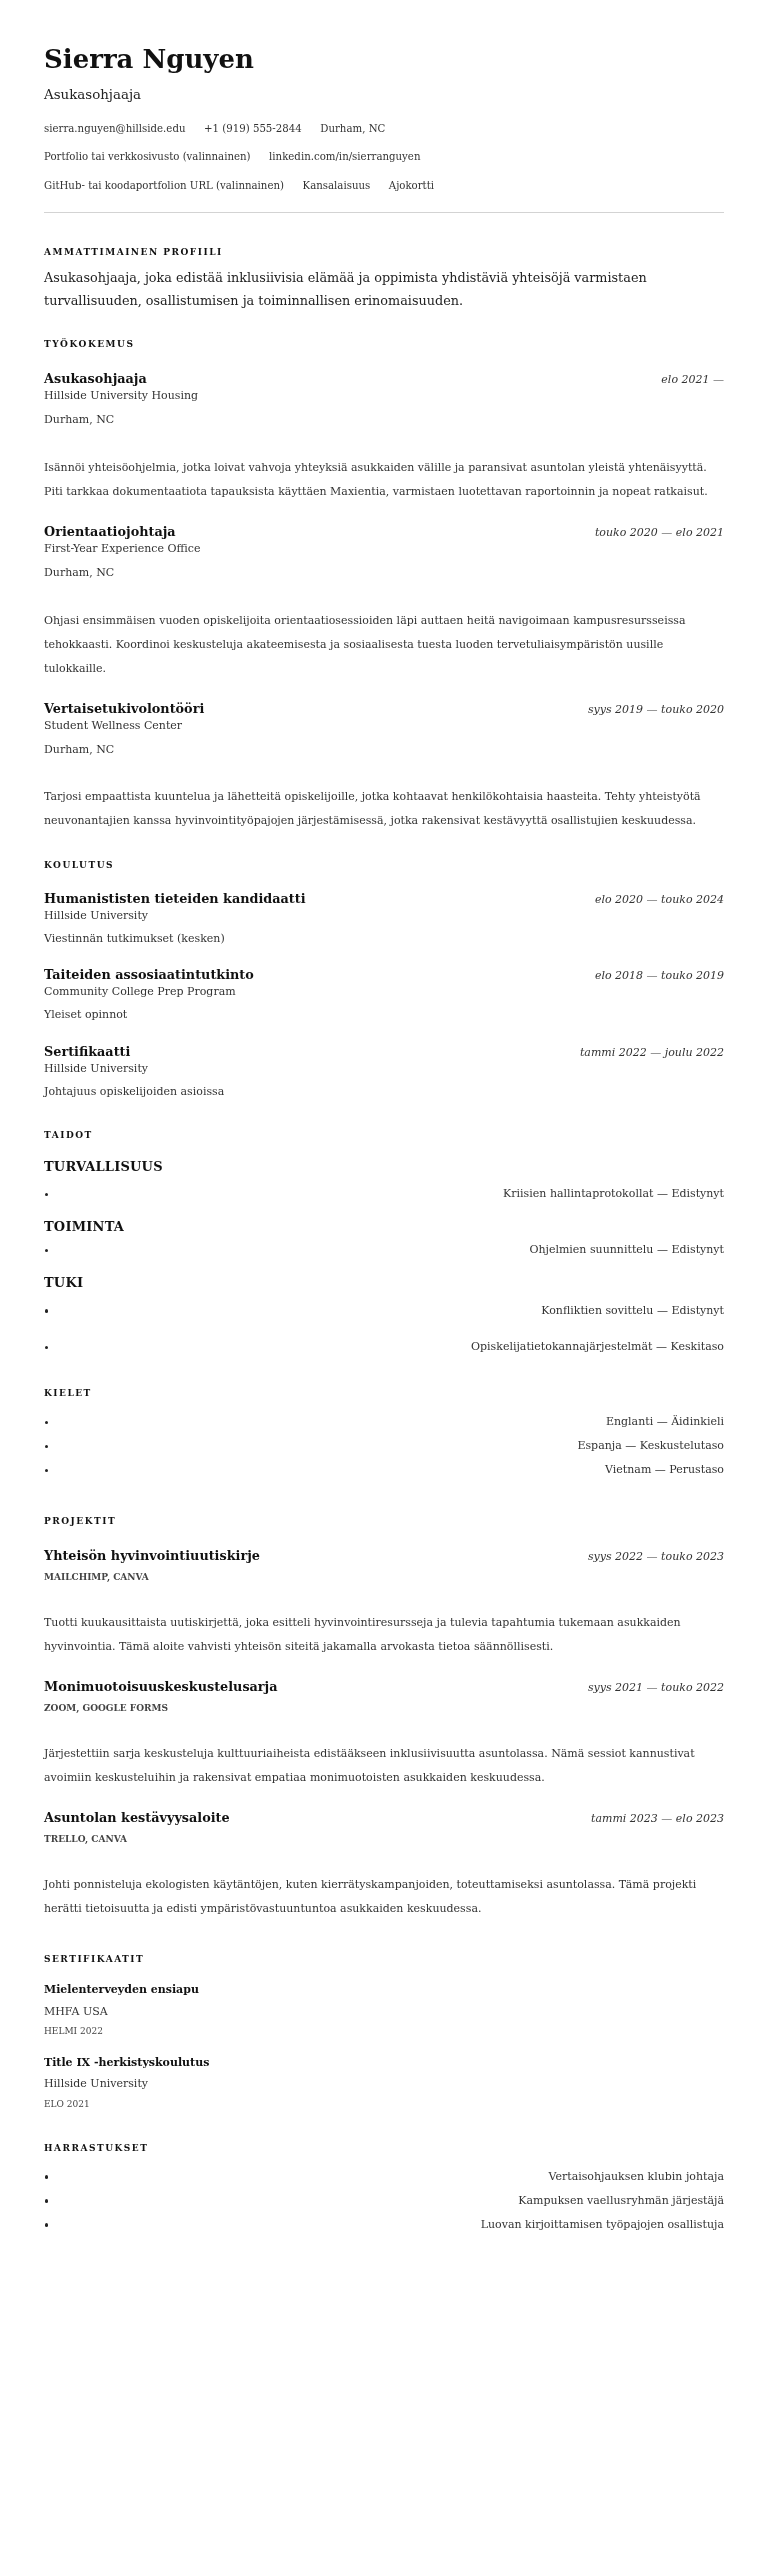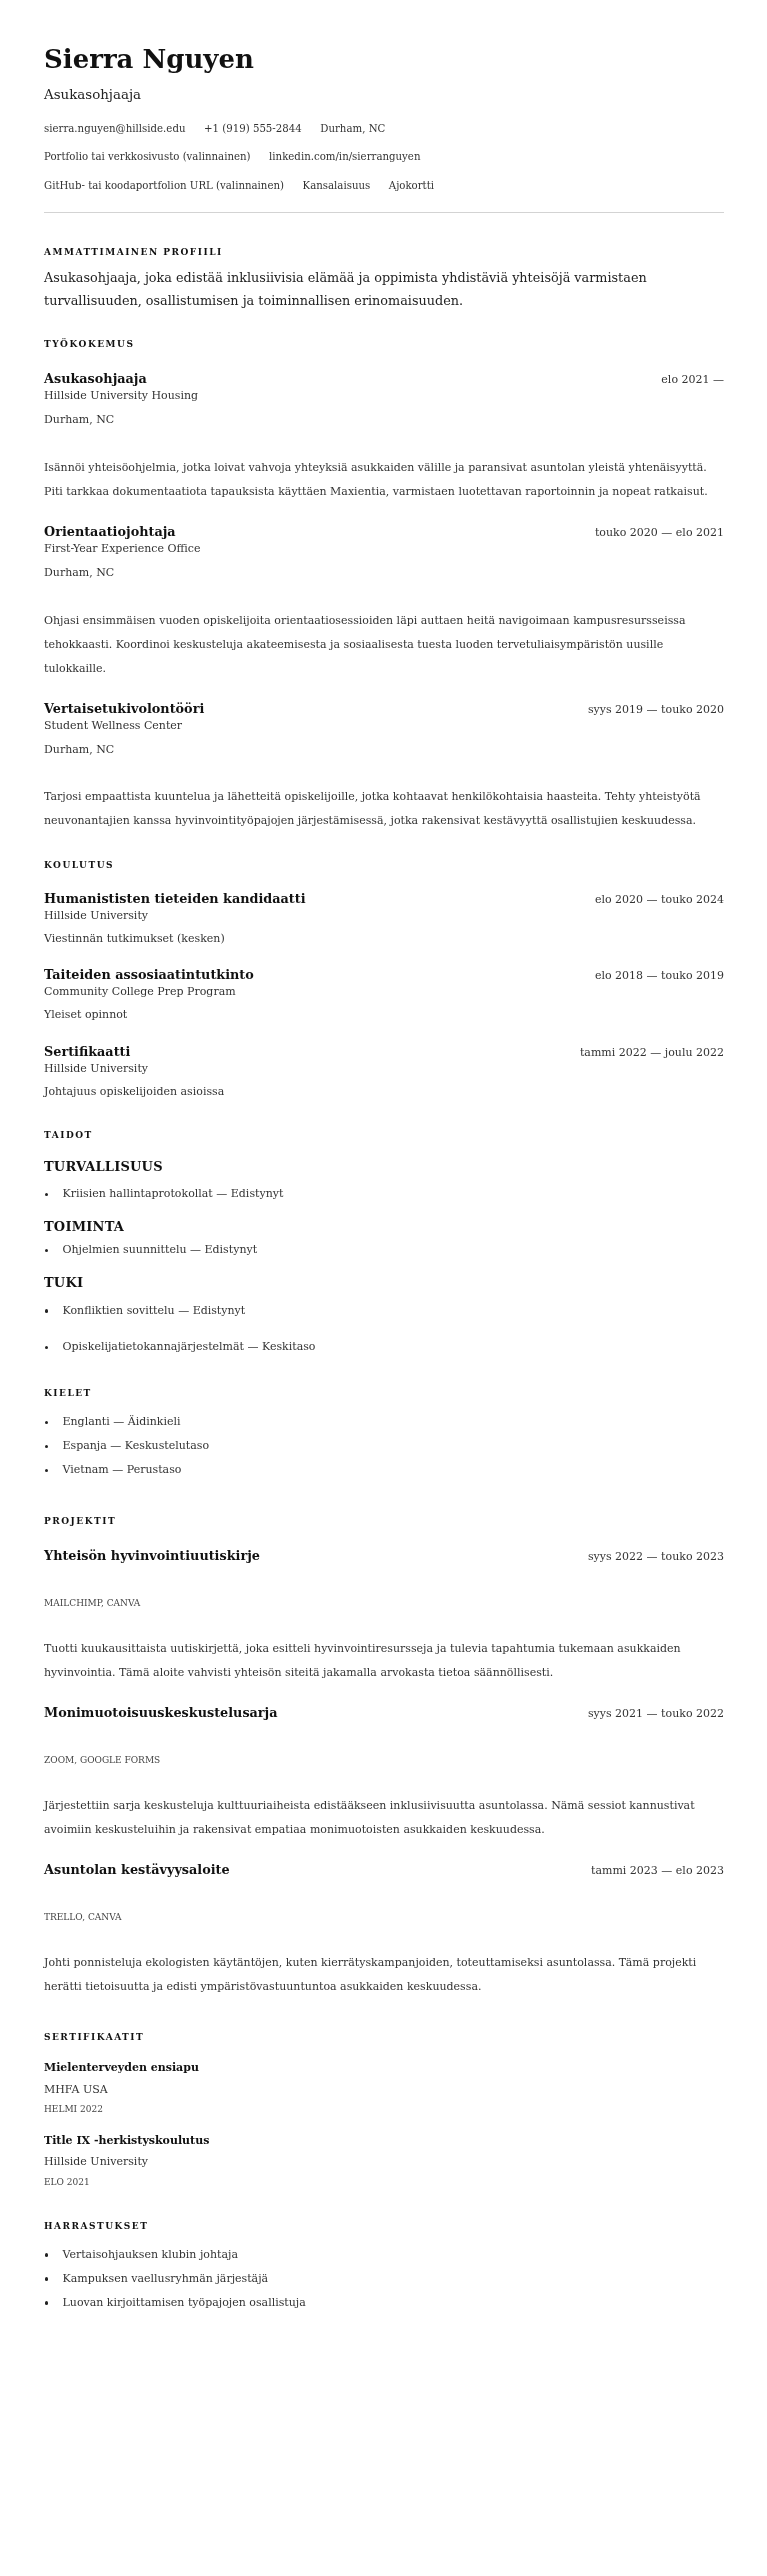--- a/index.html
+++ b/index.html
@@ -17,33 +17,33 @@
   .divider { border: 0; border-top: 1.3px solid #d3d3d3; margin: 19px 0 0 0; }
 
   .section-title {
     font-size: 9px; font-weight: bold; letter-spacing: 1.5px; text-transform: uppercase;
     margin: 0; color: #111; line-height: 12.8px;
   }
   .summary { font-size: 12.8px; line-height: 23px; color: #222; margin: 7.7px 0 0 0; }
 
   .entry-head { display: flex; justify-content: space-between; align-items: baseline; }
   .entry-title { font-size: 12.8px; font-weight: bold; color: #111; line-height: 18px; }
-  .entry-date { font-size: 11px; color: #333; white-space: nowrap; }
+  .entry-date { font-size: 11px; color: #333; white-space: nowrap; font-style: italic; }
   .entry-sub { font-size: 11px; color: #333; line-height: 16.6px; }
   .entry-loc { font-size: 11px; color: #333; line-height: 16.6px; margin-top: 7.7px; }
   .entry-desc { font-size: 11px; color: #333; line-height: 24px; margin-top: 27px; }
 
-  .bullets { list-style: none; padding: 0; margin: 0; }
+  .bullets { list-style: none; padding: 0; margin: 0; text-align: right; }
   .bullets li { font-size: 11px; color: #333; line-height: 24px; position: relative; padding-left: 18.5px; }
   .bullets li::before {
     content: ""; position: absolute; left: 0.6px; top: 10.2px; width: 3.8px; height: 3.8px;
     border-radius: 50%; background: #222;
   }
   .skill-group-title { font-size: 13px; font-weight: bold; color: #111; line-height: 15.3px; letter-spacing: 0.2px; }
-  .tech { font-size: 9px; color: #444; text-transform: uppercase; margin-top: 32px; line-height: 12.8px; }
+  .tech { font-size: 9px; color: #444; text-transform: uppercase; margin-top: 6px; line-height: 12.8px; font-weight: bold; }
   .cert-title { font-size: 11px; font-weight: bold; color: #111; line-height: 15.3px; }
   .cert-issuer { font-size: 11px; color: #333; line-height: 16.6px; margin-top: 6.4px; }
   .cert-date { font-size: 9px; color: #444; text-transform: uppercase; line-height: 12.8px; margin-top: 5.1px; }
 </style>
 </head>
 <body>
 
 <div class="page">
 
   <header>

